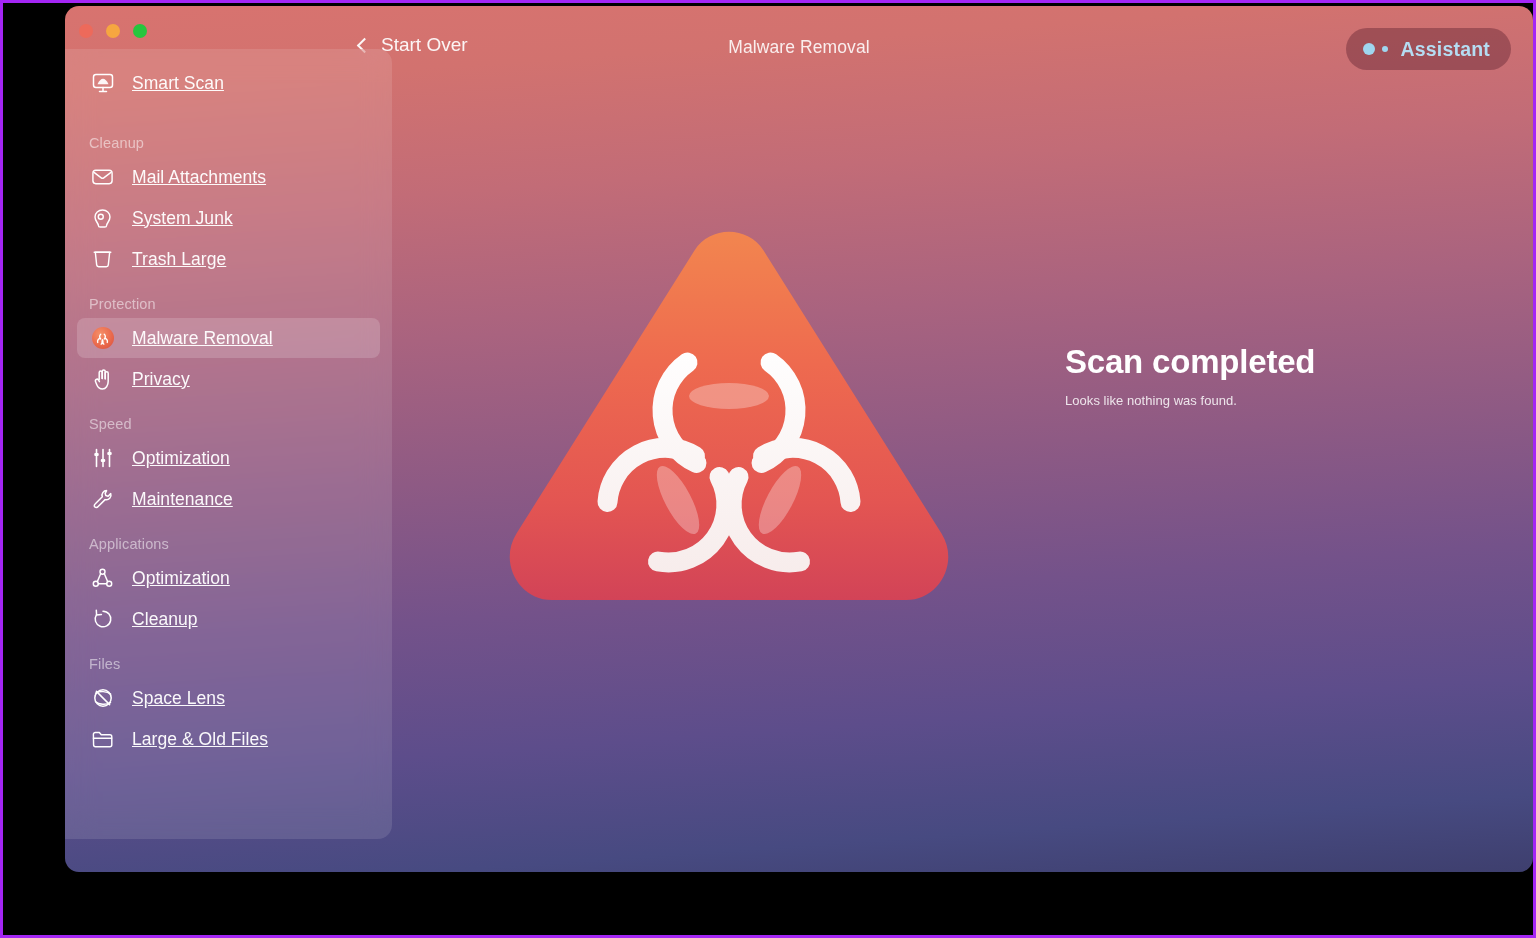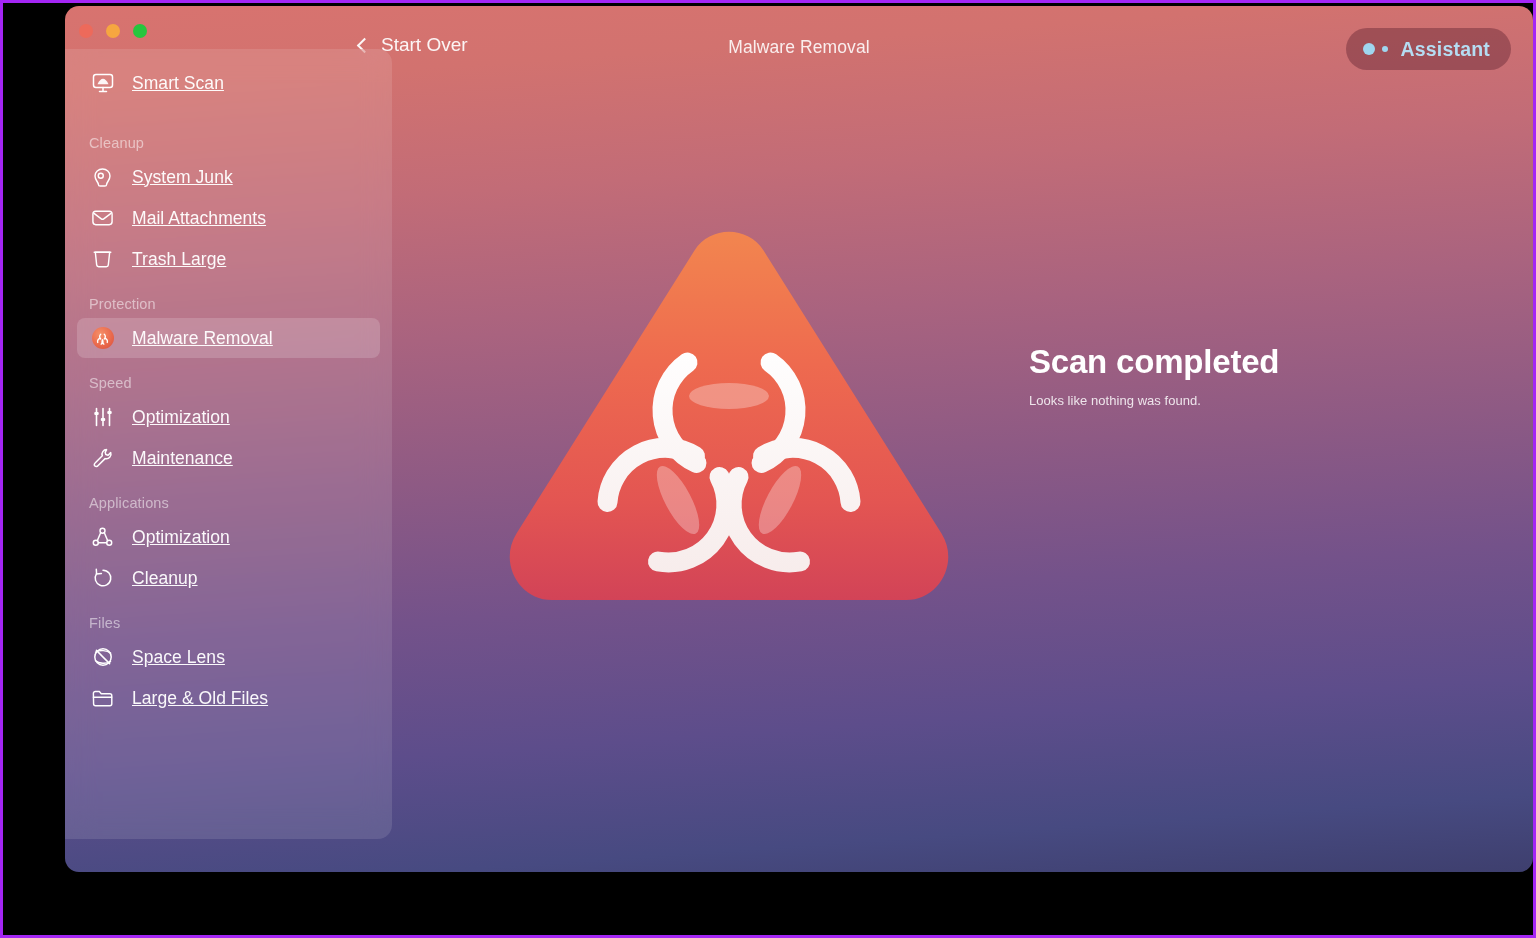--- a/index.html
+++ b/index.html
@@ -155,21 +155,21 @@
 
   
   #hero-icon {
     position: absolute;
     left: 438px; top: 222px;
     width: 452px; height: 396px;
   }
 
   #status-block {
     position: absolute;
-    left: 964px; top: 338px;
+    left: 1000px; top: 338px;
     width: 420px;
   }
   #status-title {
     color: #ffffff;
     font-size: 33px;
     font-weight: bold;
     letter-spacing: -.2px;
     line-height: 1.12;
   }
   #status-sub {
@@ -218,36 +218,36 @@
             <path d="M12 15.5v3.5M8.5 19.5h7"></path>
           </svg>
         </span>
         <span class="txt">Smart Scan</span>
       </div>
 
       <div class="nav-section first">Cleanup</div>
 
       <div class="nav-item">
         <span class="ico">
+          <svg width="23" height="20" viewBox="0 0 24 20" fill="none" stroke="#fff" stroke-width="1.5" stroke-linecap="round" stroke-linejoin="round">
+            <rect x="2" y="3" width="20" height="14" rx="3"></rect>
+            <path d="M3.5 5.5l7.2 5.4c.8.6 1.8.6 2.6 0l7.2-5.4"></path>
+          </svg>
+        </span>
+        <span class="txt">Mail Attachments</span>
+      </div>
+
+      <div class="nav-item">
+        <span class="ico">
           <svg width="23" height="23" viewBox="0 0 24 24" fill="none" stroke="#fff" stroke-width="1.5" stroke-linecap="round" stroke-linejoin="round">
             <path d="M12 3.2c4.3 0 7.8 3.2 7.8 7.2 0 4.6-3.6 6.4-3.6 9.1 0 .8-.8 1.3-1.8 1.3H9.6c-1 0-1.8-.5-1.8-1.3 0-2.7-3.6-4.5-3.6-9.1C4.2 6.4 7.7 3.2 12 3.2z"></path>
             <circle cx="10.2" cy="10.2" r="2.6"></circle>
           </svg>
         </span>
         <span class="txt">System Junk</span>
-      </div>
-
-      <div class="nav-item">
-        <span class="ico">
-          <svg width="23" height="20" viewBox="0 0 24 20" fill="none" stroke="#fff" stroke-width="1.5" stroke-linecap="round" stroke-linejoin="round">
-            <rect x="2" y="3" width="20" height="14" rx="3"></rect>
-            <path d="M3.5 5.5l7.2 5.4c.8.6 1.8.6 2.6 0l7.2-5.4"></path>
-          </svg>
-        </span>
-        <span class="txt">Mail Attachments</span>
       </div>
 
       <div class="nav-item">
         <span class="ico">
           <svg width="21" height="22" viewBox="0 0 22 22" fill="none" stroke="#fff" stroke-width="1.5" stroke-linecap="round" stroke-linejoin="round">
             <path d="M3.5 4h15l-1.4 13.2c-.1 1.1-1 1.9-2.1 1.9H7c-1.1 0-2-.8-2.1-1.9z"></path>
             <path d="M2.3 4h17.4"></path>
           </svg>
         </span>
         <span class="txt">Trash Large</span>
@@ -264,20 +264,30 @@
               <path d="M4.4 18.3a5 5 0 0 1 3.8-6.6"></path>
               <path d="M9.9 21a5 5 0 0 0 2.1-6.6"></path>
               <path d="M19.6 18.3a5 5 0 0 0-3.8-6.6"></path>
               <path d="M14.1 21a5 5 0 0 1-2.1-6.6"></path>
             </svg>
           </span>
         </span>
         <span class="txt">Malware Removal</span>
       </div>
 
+      <div class="nav-item">
+        <span class="ico">
+          <svg width="22" height="23" viewBox="0 0 22 23" fill="none" stroke="#fff" stroke-width="1.5" stroke-linecap="round" stroke-linejoin="round">
+            <path d="M7.2 11.5V4.6a1.5 1.5 0 0 1 3 0v6"></path>
+            <path d="M10.2 10.6V3.4a1.5 1.5 0 0 1 3 0v7.2"></path>
+            <path d="M13.2 10.9V5.2a1.5 1.5 0 0 1 3 0v8.1c0 4.3-2.3 7.7-5.8 7.7-3 0-4.6-1.8-5.6-4.3l-1.3-3.2c-.4-1 .1-2 1.1-2.3.8-.2 1.6.1 2 .9l.8 1.5"></path>
+          </svg>
+        </span>
+        <span class="txt">Privacy</span>
+      </div>
 
       <div class="nav-section">Speed</div>
 
       <div class="nav-item">
         <span class="ico">
           <svg width="22" height="22" viewBox="0 0 22 22" fill="none" stroke="#fff" stroke-width="1.6" stroke-linecap="round">
             <path d="M4.5 2.5v17M11 2.5v17M17.5 2.5v17"></path>
             <rect x="2.3" y="6" width="4.4" height="3" rx="1" fill="#fff" stroke="none"></rect>
             <rect x="8.8" y="12" width="4.4" height="3" rx="1" fill="#fff" stroke="none"></rect>
             <rect x="15.3" y="5" width="4.4" height="3" rx="1" fill="#fff" stroke="none"></rect>

